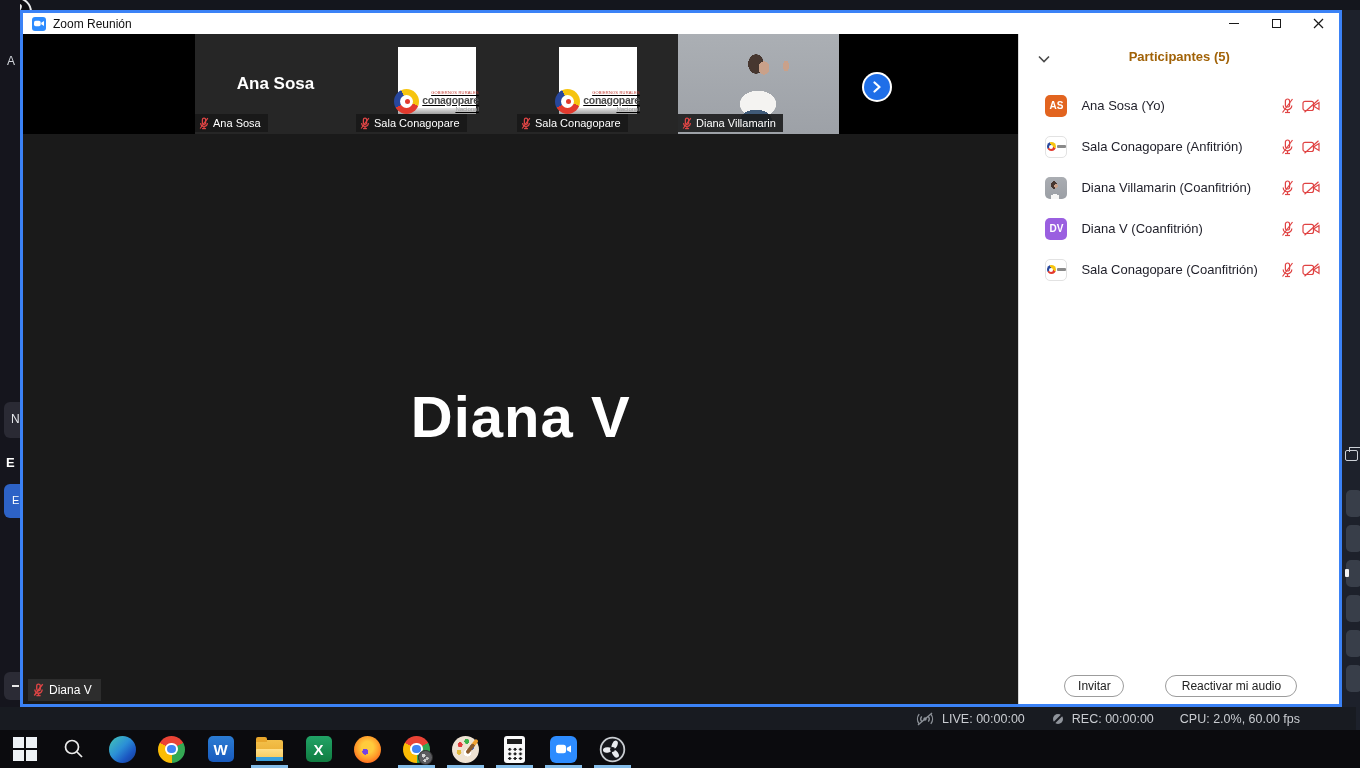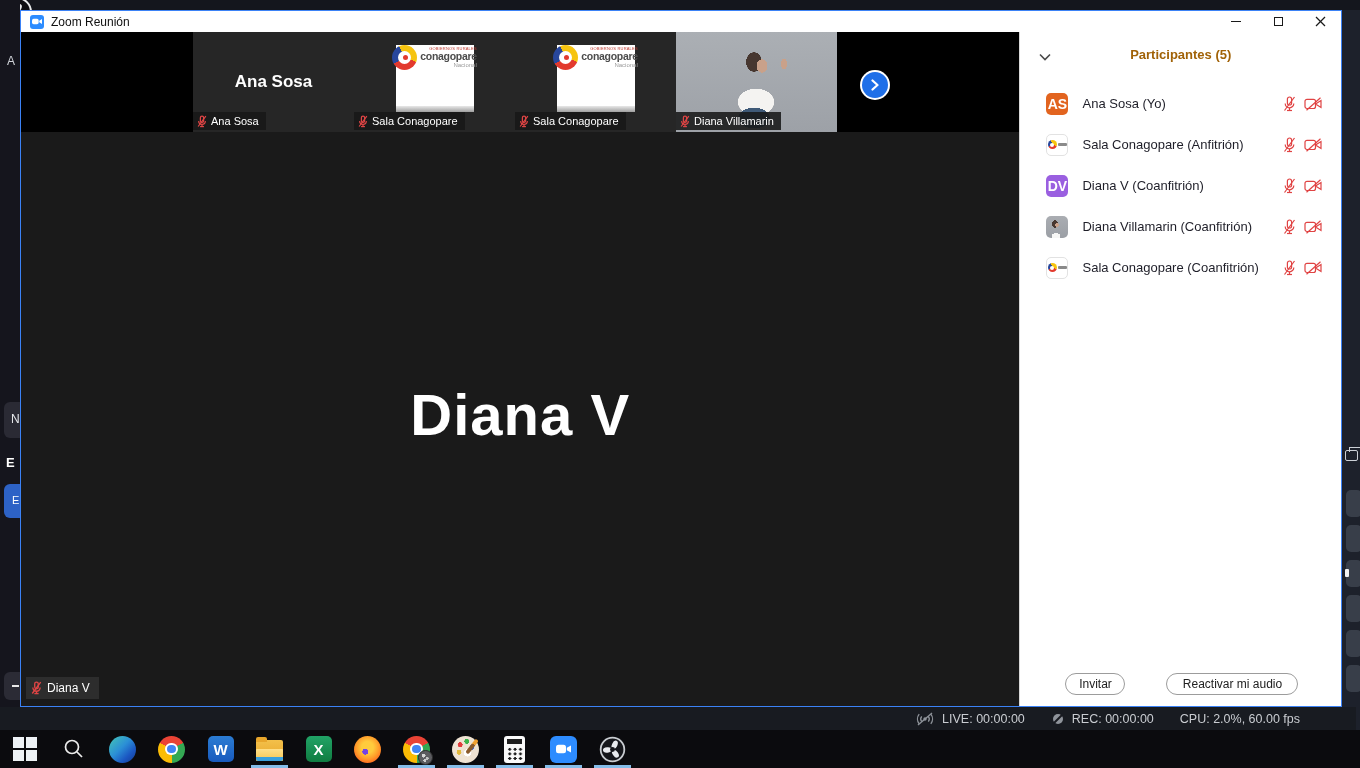--- a/index.html
+++ b/index.html
@@ -29,40 +29,40 @@
   .obs-right .win-ic { position:absolute; left:3px; top:440px; width:13px; height:11px; border:1.4px solid #ccd0d6; border-radius:2px; }
   .obs-right .win-ic::before { content:''; position:absolute; left:3px; top:-4px; width:11px; height:4px; border:1.4px solid #ccd0d6; border-bottom:none; }
   .obs-right .sliver { position:absolute; left:4px; width:16px; height:27px; background:#383e49; border-radius:5px; }
   .obs-right .sliver.s1{top:480px} .obs-right .sliver.s2{top:515px}
   .obs-right .sliver.s3{top:550px} .obs-right .sliver.s4{top:585px}
   .obs-right .sliver.s5{top:620px} .obs-right .sliver.s6{top:655px}
   .obs-right .sliver.s3::after { content:''; position:absolute; left:-1px; top:9px; width:4px; height:8px; background:#f2f2f2; border-radius:1px; }
 
   
   .zoom-window { position:absolute; left:20px; top:10px; width:1322px; height:697px; z-index:2;
-    background:#fff; border:1px solid #3b82f6; }
+    background:#fff; border:3px solid #3b82f6; }
   .titlebar { height:21px; display:flex; align-items:center; padding-left:9px; background:#fff; }
   .title-icon { width:14px; height:14px; border-radius:3px; background:#2d8cff; display:flex; align-items:center; justify-content:center; }
   .title-text { margin-left:7px; font-size:12px; color:#101010; }
   .win-controls { margin-left:auto; display:flex; height:100%; }
   .wc { width:42px; height:100%; display:flex; align-items:center; justify-content:center; cursor:pointer; }
   .wc-min span { display:block; width:10px; height:0; border-top:1.4px solid #1a1a1a; }
   .wc-max span { display:block; width:9px; height:9px; border:1.2px solid #1a1a1a; }
 
   .window-content { position:absolute; left:0; top:21px; right:0; bottom:0; display:flex; }
 
   
   .main-area { position:relative; width:1000px; background:#1a1a1a; overflow:hidden; }
   .filmstrip { position:absolute; left:0; top:0; right:0; height:100px; background:#000; }
   .tiles { position:absolute; left:172px; top:0; display:flex; gap:0; }
   .tile { position:relative; width:161px; height:100px; background:#262626; }
   .tile-namecard { width:100%; height:100%; display:flex; align-items:center; justify-content:center;
     color:#fff; font-weight:bold; font-size:17px; }
   .logo-box { position:absolute; left:50%; top:13px; transform:translateX(-50%);
-    width:78px; height:67px; background:#fff; display:flex; align-items:flex-start; justify-content:center; }
+    width:78px; height:67px; background:#fff; display:flex; align-items:flex-end; justify-content:center;text-decoration:underline; }
   .logo-box::after { content:''; position:absolute; left:0; right:0; bottom:0; height:6px;
     background:linear-gradient(#e8e8e8,#9f9f9f); }
   .tile-label { position:absolute; left:0; bottom:2px; height:18px; background:rgba(24,24,24,.88);
     color:#fff; font-size:11px; display:flex; align-items:center; gap:4px; padding:0 7px 0 4px; white-space:nowrap; }
   .photo-tile { width:100%; height:100%;
     background:
       radial-gradient(ellipse 26px 17px at 78px 86px, #3f5a78 0 60%, transparent 61%),
       radial-gradient(ellipse 30px 22px at 80px 70px, #f4f3f1 0 60%, transparent 61%),
       radial-gradient(ellipse 9px 11px at 86px 34px, #c9a18a 0 60%, transparent 61%),
       radial-gradient(ellipse 13px 16px at 78px 30px, #473730 0 60%, transparent 61%),
@@ -78,21 +78,21 @@
     color:#fff; font-size:12px; display:flex; align-items:center; gap:5px; padding:0 9px 0 5px; }
 
   
   .panel { position:relative; width:322px; background:#fff; border-left:1px solid #d8d8d8; }
   .panel-header { position:relative; height:44px; }
   .panel-chevron { position:absolute; left:19px; top:15px; cursor:pointer; }
   .panel-title { text-align:center; padding-top:15px; font-size:13px; font-weight:bold; color:#a16207; }
   .p-rows { margin-top:7px; }
   .p-row { height:41px; display:flex; align-items:center; padding-left:26px; cursor:pointer; }
   .avatar { width:22px; height:22px; border-radius:5px; margin-right:14px; flex:none;
-    display:flex; align-items:center; justify-content:center; color:#fff; font-weight:bold; font-size:14px; }
+    display:flex; align-items:center; justify-content:center; color:#fff; font-weight:bold; font-size:10px; }
   .avatar.logo-avatar { background:#fff; border:1px solid #e2e2e2; flex-direction:row; gap:1px; }
   .avatar.photo-avatar {
     background:
       radial-gradient(ellipse 7px 5px at 10px 20px, #f6f6f5 0 60%, transparent 61%),
       radial-gradient(ellipse 3px 4px at 11px 9px, #c9a18a 0 60%, transparent 61%),
       radial-gradient(ellipse 5px 6px at 9px 8px, #473730 0 60%, transparent 61%),
       linear-gradient(#aaadb2,#9b9fa5); }
   .mini-ring { width:9px; height:9px; border-radius:50%;
     background:conic-gradient(from 240deg, #28479c 0 95deg, #f6c40f 95deg 230deg, #e23a2e 230deg 360deg); position:relative; }
   .mini-ring::after { content:''; position:absolute; inset:2.5px; background:#fff; border-radius:50%; }
@@ -394,22 +394,22 @@
                 <g fill="none" stroke="#e04343" stroke-width="1.2">
                   <rect x="1" y="2.3" width="10.5" height="9.2" rx="2"></rect>
                   <path d="M11.5 7l5.5-3.4v6.8z"></path>
                   <line x1="2.5" y1="13.2" x2="16.5" y2="0.8"></line>
                 </g>
               </svg>
           </span>
         </div>
 
         <div class="p-row">
-          <div class="avatar" style="background: rgb(154, 95, 224);">DV</div>
-          <span class="p-name">Diana V (Coanfitrión)</span>
+          <div class="avatar photo-avatar"></div>
+          <span class="p-name">Diana Villamarin (Coanfitrión)</span>
           <span class="p-icons">
             <svg width="13" height="16" viewBox="0 0 13 16">
                 <g fill="none" stroke="#e04343" stroke-width="1.2">
                   <rect x="4.4" y="1" width="4.2" height="8" rx="2.1"></rect>
                   <path d="M2.2 7.5a4.3 4.3 0 0 0 8.6 0"></path>
                   <line x1="6.5" y1="11.8" x2="6.5" y2="14"></line>
                   <line x1="4" y1="14.5" x2="9" y2="14.5"></line>
                   <line x1="1.5" y1="14.5" x2="11.5" y2="1"></line>
                 </g>
               </svg>
@@ -417,22 +417,22 @@
                 <g fill="none" stroke="#e04343" stroke-width="1.2">
                   <rect x="1" y="2.3" width="10.5" height="9.2" rx="2"></rect>
                   <path d="M11.5 7l5.5-3.4v6.8z"></path>
                   <line x1="2.5" y1="13.2" x2="16.5" y2="0.8"></line>
                 </g>
               </svg>
           </span>
         </div>
 
         <div class="p-row">
-          <div class="avatar photo-avatar"></div>
-          <span class="p-name">Diana Villamarin (Coanfitrión)</span>
+          <div class="avatar" style="background: rgb(154, 95, 224);">DV</div>
+          <span class="p-name">Diana V (Coanfitrión)</span>
           <span class="p-icons">
             <svg width="13" height="16" viewBox="0 0 13 16">
                 <g fill="none" stroke="#e04343" stroke-width="1.2">
                   <rect x="4.4" y="1" width="4.2" height="8" rx="2.1"></rect>
                   <path d="M2.2 7.5a4.3 4.3 0 0 0 8.6 0"></path>
                   <line x1="6.5" y1="11.8" x2="6.5" y2="14"></line>
                   <line x1="4" y1="14.5" x2="9" y2="14.5"></line>
                   <line x1="1.5" y1="14.5" x2="11.5" y2="1"></line>
                 </g>
               </svg>

